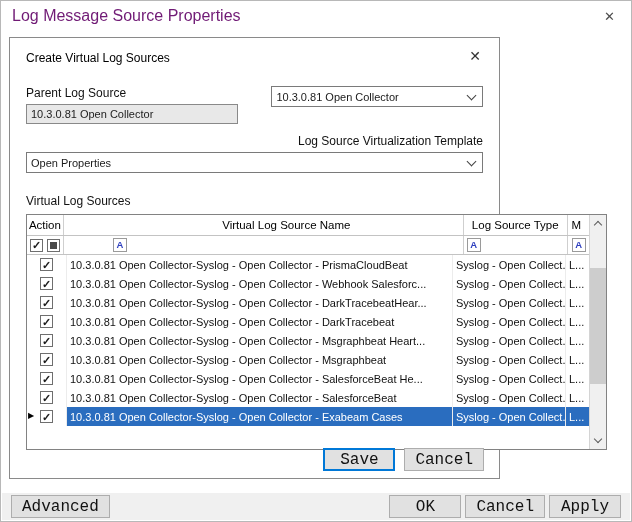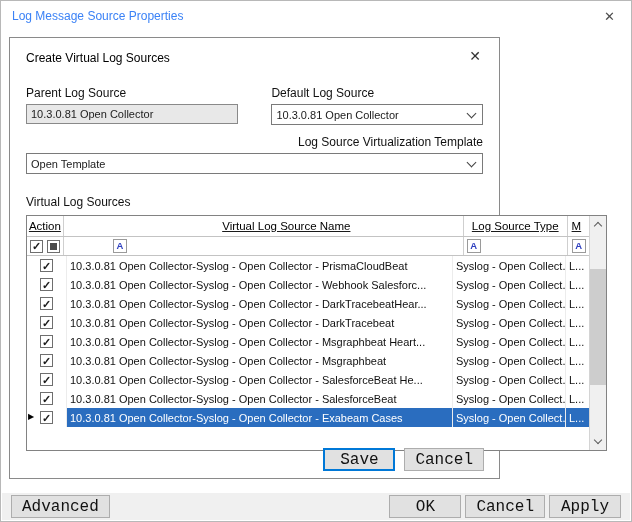--- a/index.html
+++ b/index.html
@@ -9,21 +9,21 @@
     font-size: 12px;
     color: #1a1a1a;
     background: #ffffff;
   }
   .window {
     position: relative; width: 632px; height: 522px;
     background: #ffffff; border: 1px solid #b8b8b8; overflow: hidden;
   }
   
   .titlebar { height: 30px; background: #ffffff; display: flex; align-items: center; padding: 0 8px 0 11px; }
-  .titlebar-title { flex: 1; color: #3b82f6; font-size: 12px; }
+  .titlebar-title { flex: 1; color: #701a75; font-size: 16px; }
   .titlebar-close { color: #4d4d4d; font-size: 13px; padding: 2px 8px; }
   
   .footer-strip {
     position: absolute; left: 1px; right: 1px; bottom: 1px; height: 27px;
     background: #f0f0f0; display: flex; align-items: center; padding: 0 9px;
   }
   .footer-spacer { flex: 1; }
   
   .dialog {
     position: absolute; left: 8px; top: 36px; width: 491px; height: 442px;
@@ -49,21 +49,21 @@
   }
   .chev { width: 7px; height: 7px; border-right: 1.4px solid #424242; border-bottom: 1.4px solid #424242; transform: rotate(45deg); margin-top: -3px; }
   .block-field { margin-top: 10px; text-align: right; }
   .vls-label { margin-top: 21px; }
   
   .grid {
     position: relative; margin-top: 6px; width: 581px; height: 236px;
     border: 1px solid #828282; background: #ffffff; overflow: hidden;
   }
   .grid-inner { position: absolute; left: 0; top: 0; right: 17px; bottom: 0; }
-  .grid-headrow { display: flex; height: 21px; border-bottom: 1px solid #c3c3c3; text-decoration: underline; }
+  .grid-headrow { display: flex; height: 21px; border-bottom: 1px solid #c3c3c3; }
   .grid-filterrow { display: flex; height: 19px; border-bottom: 1px solid #c3c3c3; align-items: center; }
   .hcell { font-size: 11.5px; color: #000; display: flex; align-items: center; justify-content: center; border-right: 1px solid #cfcfcf; height: 100%; overflow: hidden; white-space: nowrap; }
   .fcell { display: flex; align-items: center; gap: 4px; border-right: 1px solid #cfcfcf; height: 100%; padding-left: 3px; }
   .w-action { width: 40px; }
   .w-name   { width: 386px; margin-left: 46px; }
   .w-type   { width: 113px; }
   .w-m      { width: 23px; justify-content: flex-start; padding-left: 4px; border-right: none; }
   .fcell.w-m { border-right: none; }
   .filter-a {
     width: 14px; height: 14px; border: 1px solid #9a9a9a; background: #fff;
@@ -125,32 +125,31 @@
       <span class="dialog-close">✕</span>
     </div>
 
     <div class="form-row">
       <div class="field-left">
         <label class="fld">Parent Log Source</label>
         <input class="textbox" readonly="" value="10.3.0.81 Open Collector" style="">
       </div>
       <div class="field-gap"></div>
       <div class="field-right">
-        <label class="fld">Default Log Source</label>
         <div class="combobox">
           <span>10.3.0.81 Open Collector</span>
           <span class="chev"></span>
         </div>
       </div>
     </div>
 
     <div class="block-field">
       <label class="fld">Log Source Virtualization Template</label>
       <div class="combobox">
-        <span>Open Template</span>
+        <span>Open Properties</span>
         <span class="chev"></span>
       </div>
     </div>
 
     <label class="fld vls-label">Virtual Log Sources</label>
 
     <div class="grid">
       <div class="grid-inner">
         <div class="grid-headrow">
           <div class="hcell w-action">Action</div>

